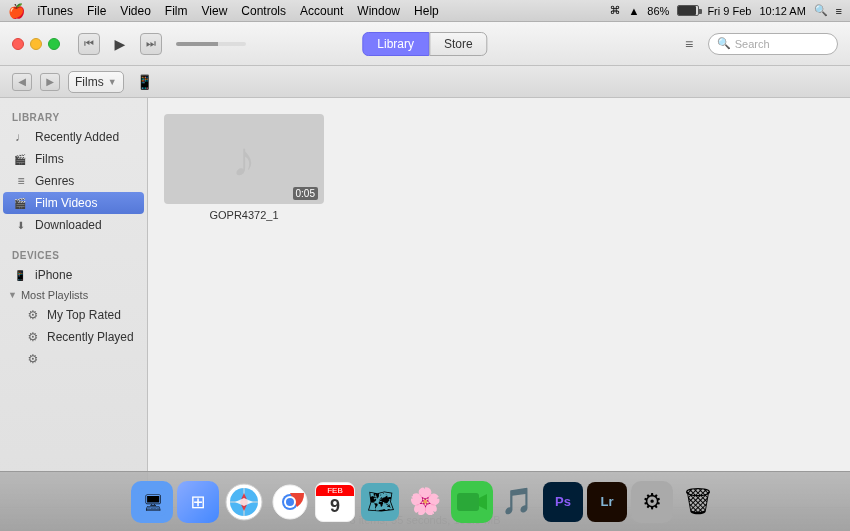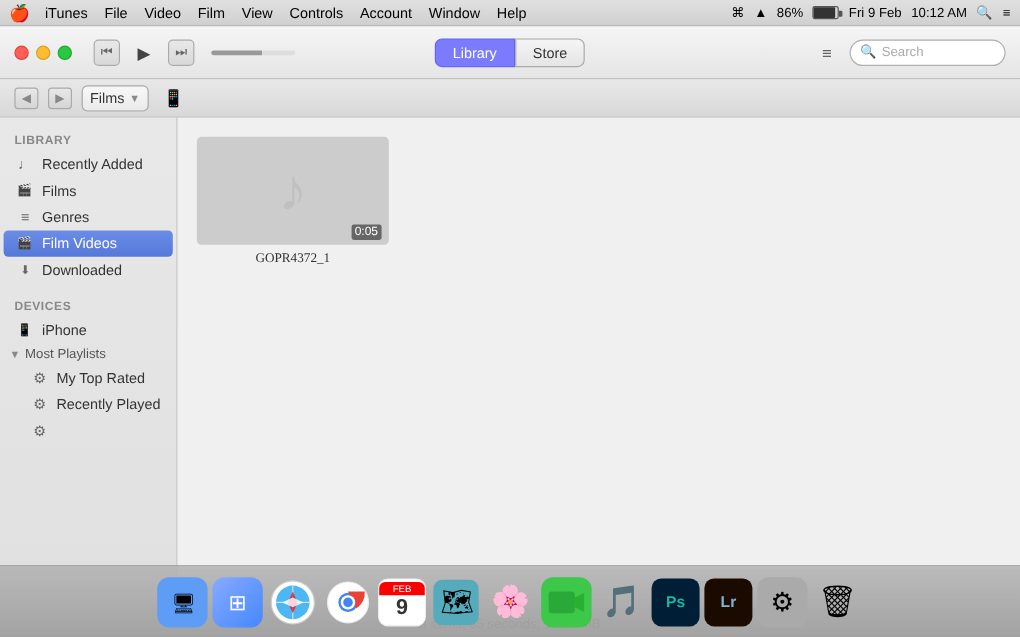--- a/index.html
+++ b/index.html
@@ -332,21 +332,20 @@
     }
     .video-label {
       font-size: 11px;
       color: #333;
       margin-top: 5px;
       text-align: center;
       max-width: 160px;
       overflow: hidden;
       text-overflow: ellipsis;
       white-space: nowrap;
-      font-family: Liberation Serif, serif;
     }
 
     
     .music-note {
       font-size: 48px;
       color: #c0c0c0;
     }
 
     
     .yoga-thumb {
@@ -603,21 +602,21 @@
     </div>
     <div class="dock-item" style="font-size:26px;">🌸</div>
     <div class="dock-item" style="background:#3dc84a; border-radius:10px;">
       <svg width="30" height="22" viewBox="0 0 30 22">
           <rect width="22" height="18" x="0" y="2" rx="3" fill="#2aa838"></rect>
           <polygon points="22,7 30,3 30,19 22,15" fill="#28b030"></polygon>
         </svg>
     </div>
     <div class="dock-item" style="font-size:26px;">🎵</div>
     <div class="dock-item" style="background:#001e36; border-radius:8px; width:40px; height:40px; display:flex; align-items:center; justify-content:center;">
-      <span style="color:#14b8a6; font-size:13px; font-weight:bold;">Ps</span>
+      <span style="color:#8b5cf6; font-size:13px; font-weight:bold;">Ps</span>
     </div>
     <div class="dock-item" style="background:#1a0a00; border-radius:8px; width:40px; height:40px; display:flex; align-items:center; justify-content:center;">
       <span style="color:#82b4d4; font-size:13px; font-weight:bold;">Lr</span>
     </div>
     <div class="dock-item" style="background:#aaa; border-radius:10px; font-size:22px;">⚙</div>
     <div class="dock-item" style="font-size:26px;">🗑</div>
   </div>
 
 </div>
 

